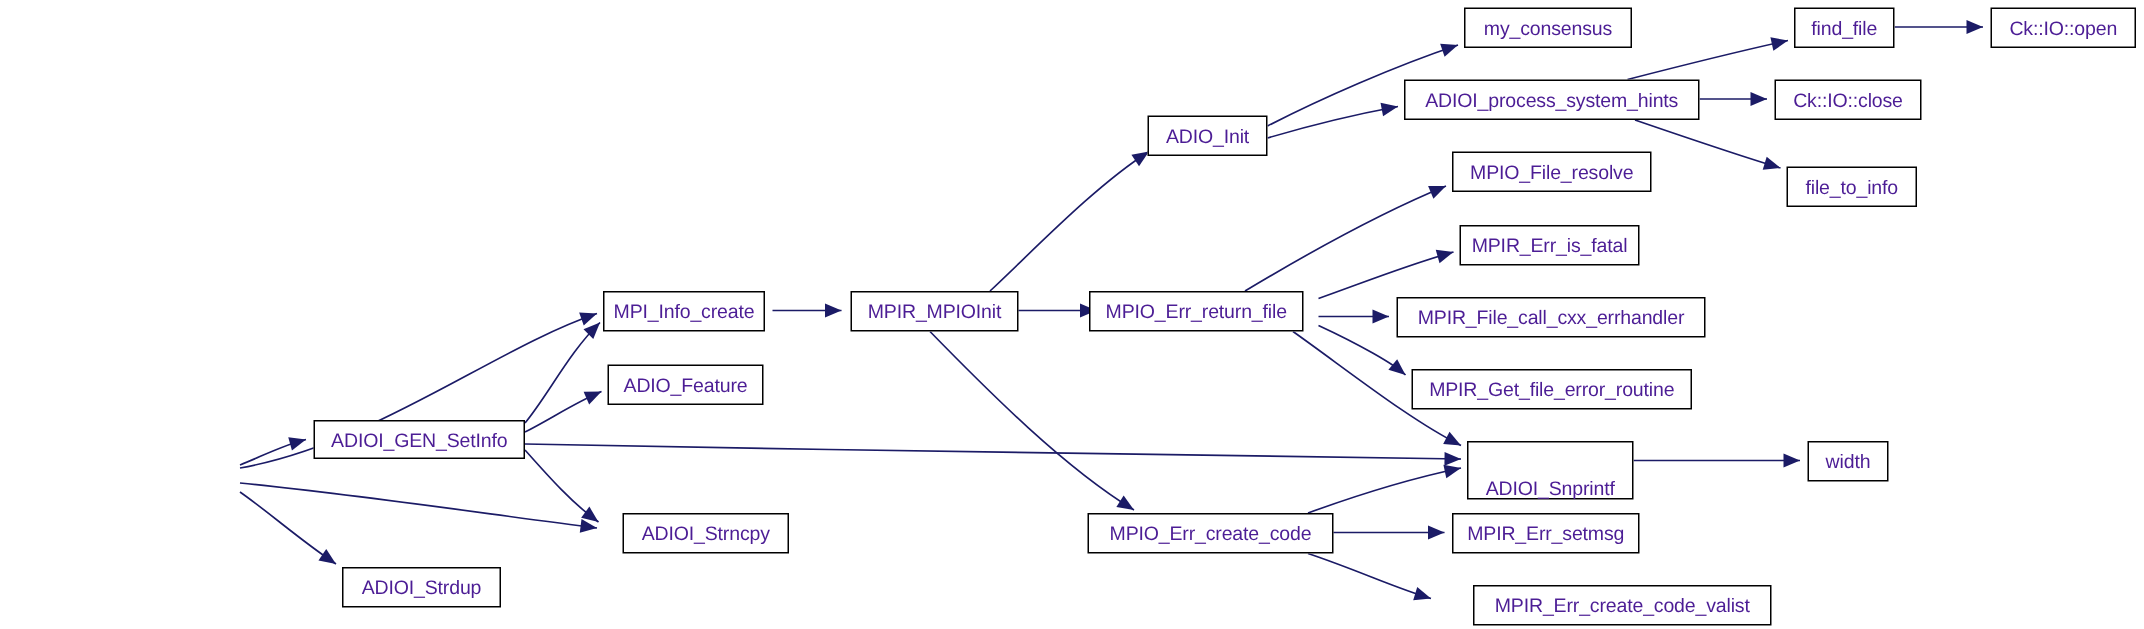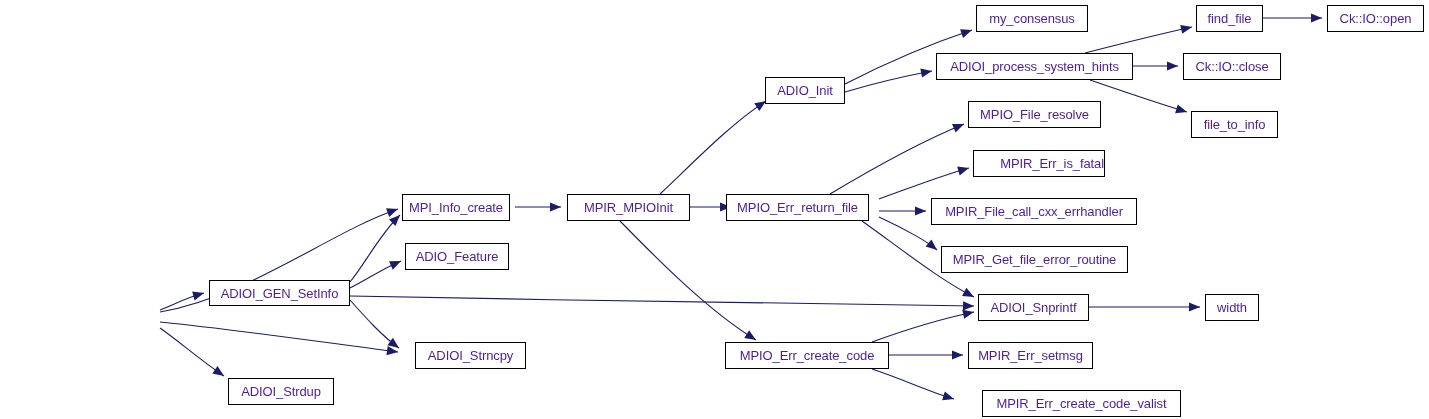--- a/index.html
+++ b/index.html
@@ -118,51 +118,51 @@
     </div>
     <div class="node-box" style="left: 402px; top: 194px; width: 108px; height: 27px;">
       <span>MPI_Info_create</span>
     </div>
     <div class="node-box" style="left: 405px; top: 243px; width: 104px; height: 27px;">
       <span>ADIO_Feature</span>
     </div>
     <div class="node-box" style="left: 402px; top: 342px; width: 111px; height: 27px; margin-left: 13px;">
       <span>ADIOI_Strncpy</span>
     </div>
-    <div class="node-box" style="left: 567px; top: 194px; width: 123px; height: 27px;">
+    <div class="node-box" style="left: 567px; top: 194px; width: 112px; height: 27px;">
       <span>MPIR_MPIOInit</span>
     </div>
     <div class="node-box" style="left: 765px; top: 77px; width: 80px; height: 27px;">
       <span>ADIO_Init</span>
     </div>
     <div class="node-box" style="left: 726px; top: 194px; width: 143px; height: 27px;">
       <span>MPIO_Err_return_file</span>
     </div>
     <div class="node-box" style="left: 725px; top: 342px; width: 164px; height: 27px;">
       <span>MPIO_Err_create_code</span>
     </div>
     <div class="node-box" style="left: 976px; top: 5px; width: 112px; height: 27px;">
       <span>my_consensus</span>
     </div>
     <div class="node-box" style="left: 936px; top: 53px; width: 197px; height: 27px;">
       <span>ADIOI_process_system_hints</span>
     </div>
     <div class="node-box" style="left: 968px; top: 101px; width: 133px; height: 27px;">
       <span>MPIO_File_resolve</span>
     </div>
-    <div class="node-box" style="left: 973px; top: 150px; width: 132px; height: 27px; justify-content: flex-end;">
+    <div class="node-box" style="left: 973px; top: 150px; width: 120px; height: 27px;">
       <span>MPIR_Err_is_fatal</span>
     </div>
     <div class="node-box" style="left: 931px; top: 198px; width: 206px; height: 27px; text-align: right;">
       <span>MPIR_File_call_cxx_errhandler</span>
     </div>
     <div class="node-box" style="left: 941px; top: 246px; width: 187px; height: 27px;">
       <span>MPIR_Get_file_error_routine</span>
     </div>
-    <div class="node-box" style="left: 978px; top: 294px; width: 111px; height: 27px;">
+    <div class="node-box" style="left: 978px; top: 294px; width: 111px; height: 39px; align-items: flex-end;">
       <span>ADIOI_Snprintf</span>
     </div>
     <div class="node-box" style="left: 968px; top: 342px; width: 125px; height: 27px;">
       <span>MPIR_Err_setmsg</span>
     </div>
     <div class="node-box" style="left: 934px; top: 390px; width: 199px; height: 27px; margin-left: 48px;">
       <span>MPIR_Err_create_code_valist</span>
     </div>
     <div class="node-box" style="left: 1196px; top: 5px; width: 67px; height: 27px;">
       <span>find_file</span>

